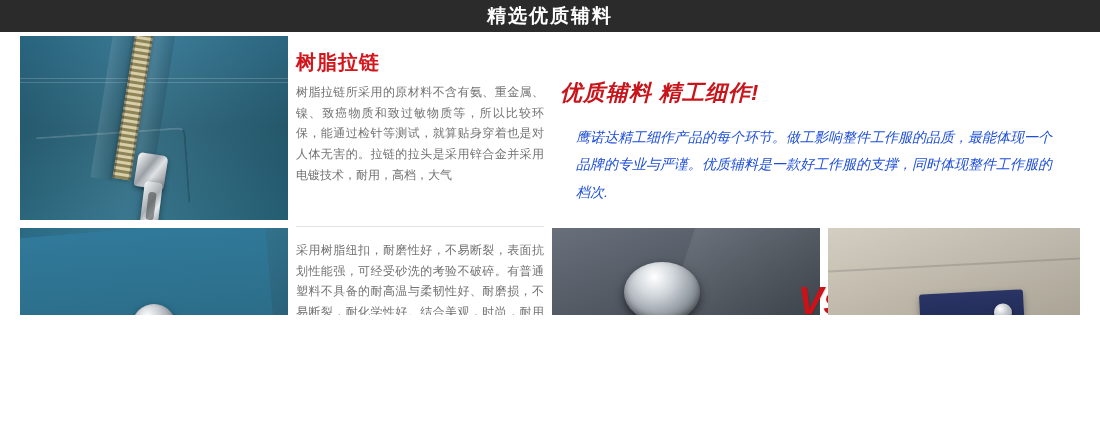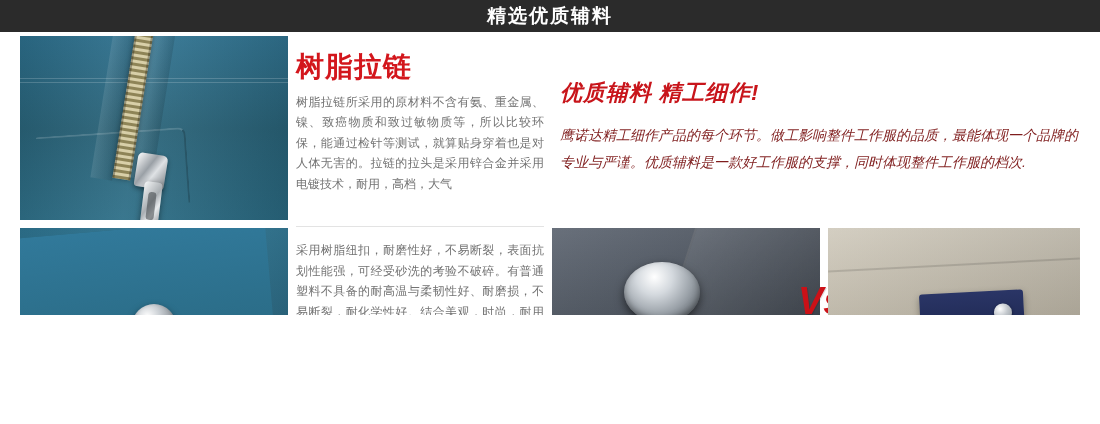--- a/index.html
+++ b/index.html
@@ -144,21 +144,21 @@
       repeating-linear-gradient(0deg, rgba(255,255,255,0.45) 0 3px, rgba(255,255,255,0) 3px 24px),
       repeating-linear-gradient(90deg, #9b1f23 0 22px, #1b2a6b 22px 44px),
       #6d1418;
     border-top: 2px solid rgba(255,255,255,0.3);
   }
 
   
   .txt-block { position: absolute; }
   .txt-title {
     color: #d3161c;
-    font-size: 28px;
+    font-size: 20px;
     font-weight: bold;
     letter-spacing: 1px;
     margin: 0 0 8px 0;
     line-height: 1.2;
   }
   .txt-body {
     color: #737373;
     font-size: 12px;
     line-height: 1.72;
     margin: 0;
@@ -170,24 +170,24 @@
 
   #block-quality { left: 560px; top: 78px; width: 520px; font-style: italic; }
   #block-quality .q-title {
     color: #c8151b;
     font-size: 22px;
     font-weight: bold;
     margin: 0 0 14px 0;
     letter-spacing: 1px;
   }
   #block-quality .q-body {
-    color: #7f1d1d;
+    color: #1d4ed8;
     font-size: 14px;
     line-height: 1.95;
-    margin: 0;
+    margin: 16px;
   }
 
   
   #compare-good {
     position: absolute;
     left: 552px; top: 228px;
     width: 268px; height: 192px;
     overflow: hidden;
   }
   #compare-good .pic {

